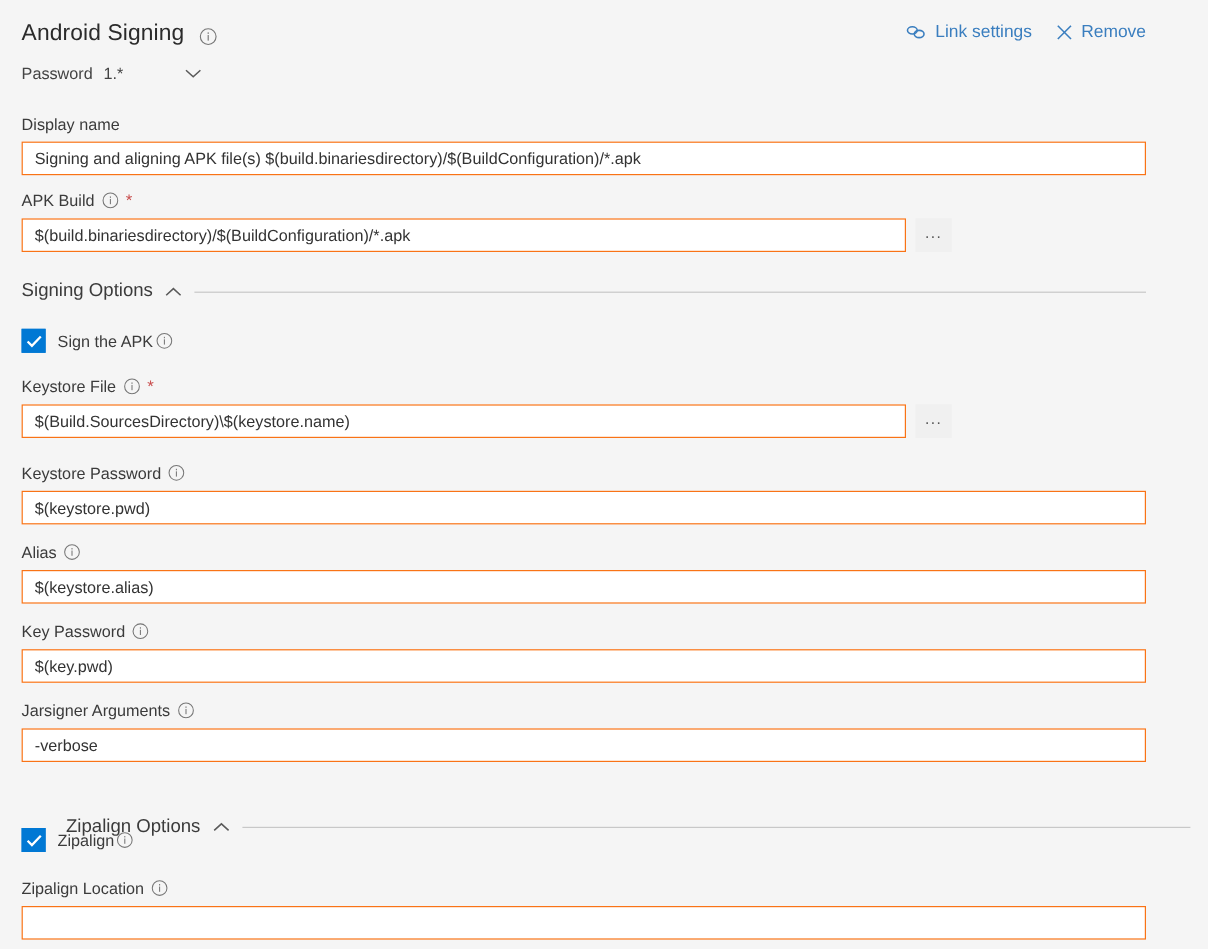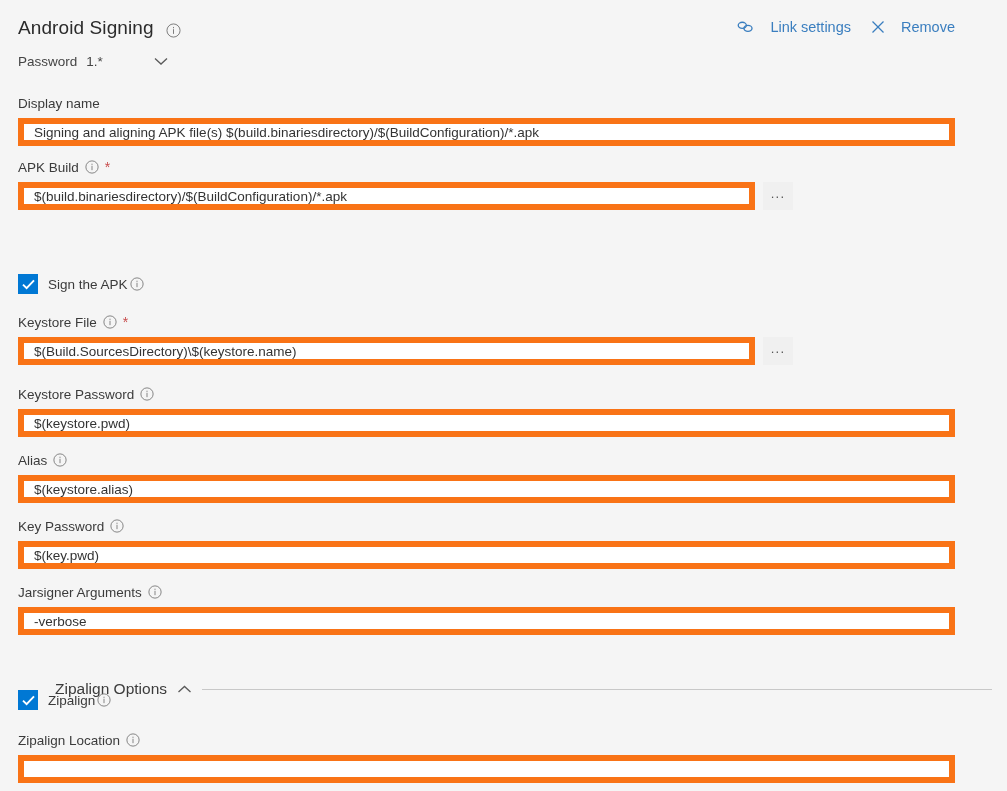--- a/index.html
+++ b/index.html
@@ -35,21 +35,21 @@
   .header-actions {
     position: absolute;
     right: 0; top: 3px;
     display: flex;
     align-items: center;
     gap: 20px;
   }
   .hdr-action {
     display: flex;
     align-items: center;
-    gap: 16px;
+    gap: 7px;
     color: #3a7ebf;
     font-size: 14.5px;
     cursor: pointer;
     user-select: none;
   }
   .hdr-action svg { display: block; }
 
   
   .version-row {
     position: absolute;
@@ -75,21 +75,21 @@
     font-size: 13.5px;
     color: #3b3b3b;
     margin-bottom: 6px;
     height: 18px;
   }
   .req-star { color: #c84c4c; font-size: 14px; line-height: 10px; }
   .txt-input {
     width: 937px;
     height: 28px;
     background: #ffffff;
-    border: 6px solid #f97316;
+    border: 1px solid #f97316;
     font-family: "Liberation Sans", sans-serif;
     font-size: 13.5px;
     color: #333333;
     padding: 0 10px;
     outline: none;
     display: block;
   }
   .txt-input.narrow { width: 737px; }
   .input-row { display: flex; align-items: stretch; gap: 8px; }
   .browse-btn {
@@ -224,20 +224,29 @@
         </svg>
       </span>
       <span class="req-star">*</span>
     </div>
     <div class="input-row">
       <input class="txt-input narrow" type="text" value="$(build.binariesdirectory)/$(BuildConfiguration)/*.apk" style="">
       <div class="browse-btn">...</div>
     </div>
   </div>
 
+  <div class="section" style="top:234px;">
+    <span class="section-title">Signing Options</span>
+    <span class="section-chevron">
+      <svg width="15" height="9" viewBox="0 0 15 9" aria-hidden="true">
+        <polyline points="1.5,7 7.5,1.5 13.5,7" fill="none" stroke="#5a5a5a" stroke-width="1.3"></polyline>
+      </svg>
+    </span>
+    <span class="section-rule"></span>
+  </div>
 
   <div class="check-row" style="top:274px;">
     <span class="checkbox">
       <svg width="13" height="11" viewBox="0 0 13 11" aria-hidden="true">
         <polyline points="1,5.6 4.6,9.2 12,1.4" fill="none" stroke="#ffffff" stroke-width="1.9"></polyline>
       </svg>
     </span>
     <span class="check-label">
       <span>Sign the APK</span>
       <span class="info-icon">

